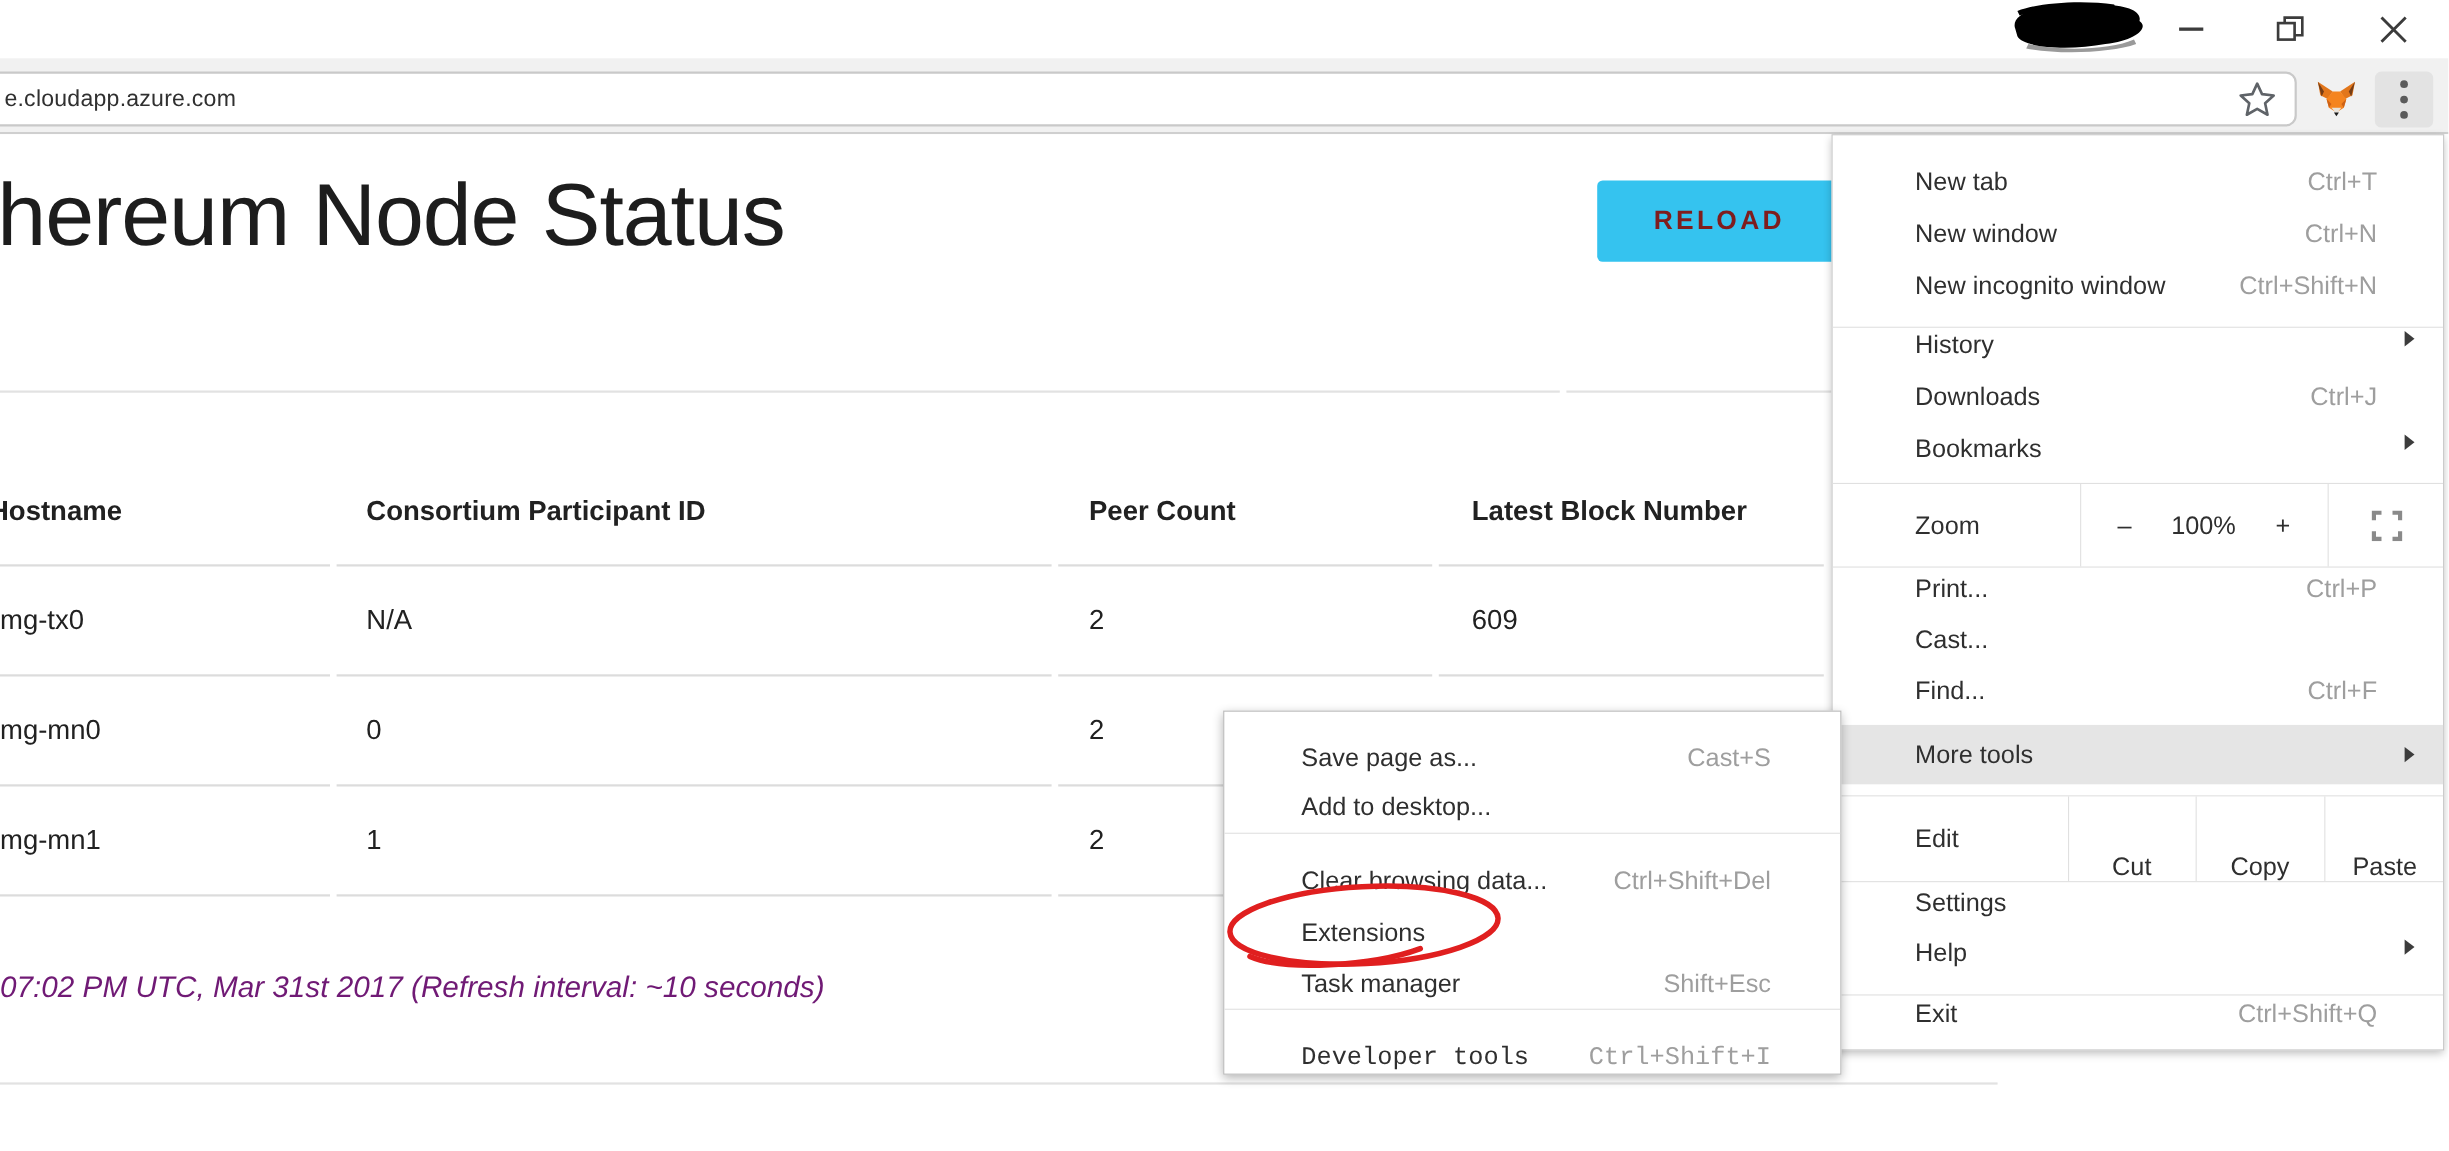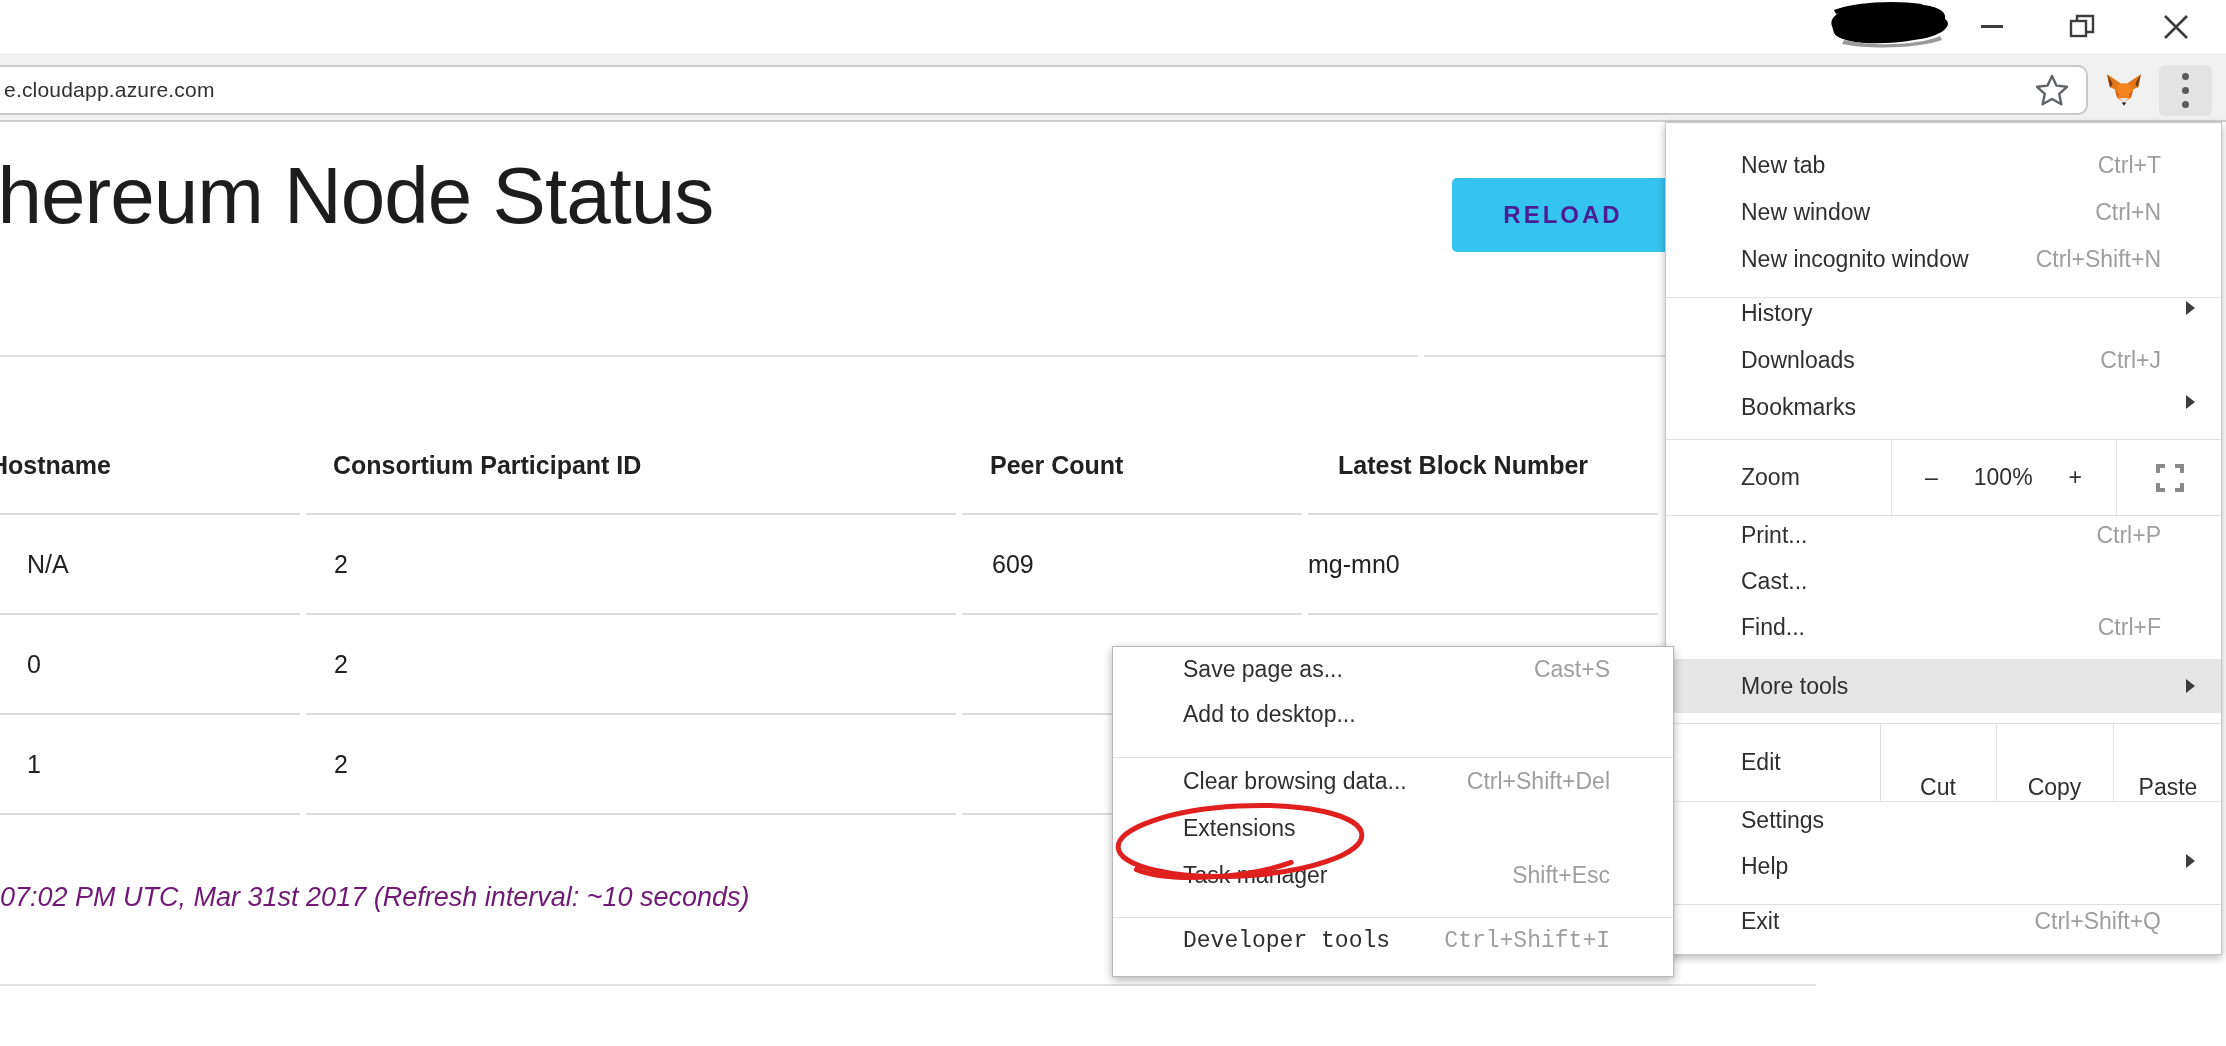--- a/index.html
+++ b/index.html
@@ -21,22 +21,22 @@
   .star-wrap{position:absolute;right:14px;top:6px;width:38px;height:34px;}
   .fox-wrap{position:absolute;left:2106px;top:20px;width:36px;height:34px;}
   .dots-btn{position:absolute;left:2159px;top:12px;width:53px;height:51px;background:#e3e3e3;
             border-radius:6px;display:flex;flex-direction:column;align-items:center;justify-content:center;gap:7px;}
   .dot{width:7px;height:7px;border-radius:50%;background:#5b5b5b;}
 
   
   .page{position:absolute;left:0;top:122px;width:2226px;height:924px;background:#fff;overflow:hidden;}
   .page-title{position:absolute;left:0;top:28px;margin:0;margin-left:-76px;
               font-size:80px;font-weight:400;color:#1d1d1d;letter-spacing:-1px;white-space:nowrap;}
-  .reload-btn{position:absolute;left:1452px;top:56px;width:222px;height:74px;border:none;border-radius:5px;
-              background:#35c3ef;color:#4c1d95;font-family:"Liberation Sans",sans-serif;
+  .reload-btn{position:absolute;left:1452px;top:42px;width:222px;height:74px;border:none;border-radius:5px;
+              background:#35c3ef;color:#7f1d1d;font-family:"Liberation Sans",sans-serif;
               font-size:24px;font-weight:bold;letter-spacing:3px;}
   .divider{position:absolute;height:2px;background:#e2e2e2;}
   .div-a{left:0;top:233px;width:1418px;}
   .div-b{left:1424px;top:233px;width:241px;}
   .div-bottom{left:0;top:862px;width:1816px;}
 
   .tbl{position:absolute;left:0;top:268px;display:grid;
        grid-template-columns:300px 650px 340px 350px;column-gap:6px;}
   .tbl .hcell{height:125px;display:flex;align-items:center;padding-top:28px;box-sizing:border-box;
        font-weight:bold;font-size:25px;border-bottom:2px solid #dcdcdc;}
@@ -66,21 +66,21 @@
           display:flex;align-items:center;}
   .edit-row{position:absolute;left:0;top:600px;width:100%;height:79px;
             border-top:1px solid #e0e0e0;border-bottom:1px solid #e0e0e0;box-sizing:border-box;}
   .er-div{position:absolute;top:0;width:1px;height:77px;background:#e0e0e0;}
   .er-seg{position:absolute;top:0;height:77px;display:flex;align-items:flex-end;justify-content:center;}
 
   
   .submenu{position:absolute;left:1112px;top:646px;width:562px;height:331px;background:#fff;
            border:1px solid #b9b9b9;box-sizing:border-box;box-shadow:0 3px 9px rgba(0,0,0,.3);
            font-size:23px;color:#2f2f2f;}
-  .si{position:absolute;left:0;width:100%;height:46px;display:flex;align-items:flex-start;}
+  .si{position:absolute;left:0;width:100%;height:46px;display:flex;align-items:flex-end;}
   .si .lbl{margin-left:70px;}
   .si .sc{position:absolute;right:63px;color:#9e9e9e;}
   .ssep{position:absolute;left:0;width:100%;height:1px;background:#e0e0e0;}
   .red-circle{position:absolute;left:-8px;top:150px;pointer-events:none;}
 </style>
 </head>
 <body>
 
 <div class="screen">
 
@@ -146,20 +146,21 @@
     <div class="divider div-b"></div>
 
     <div class="tbl">
       <div class="hcell">
           <span class="hostcut">Hostname</span>
         </div>
       <div class="hcell pad2">Consortium Participant ID</div>
       <div class="hcell pad3">Peer Count</div>
       <div class="hcell pad4">Latest Block Number</div>
 
+      <div class="cell">mg-tx0</div>
       <div class="cell pad2">N/A</div>
       <div class="cell pad3">2</div>
       <div class="cell pad4">609</div>
 
       <div class="cell">mg-mn0</div>
       <div class="cell pad2">0</div>
       <div class="cell pad3">2</div>
       <div class="cell pad4"></div>
 
       <div class="cell">mg-mn1</div>

